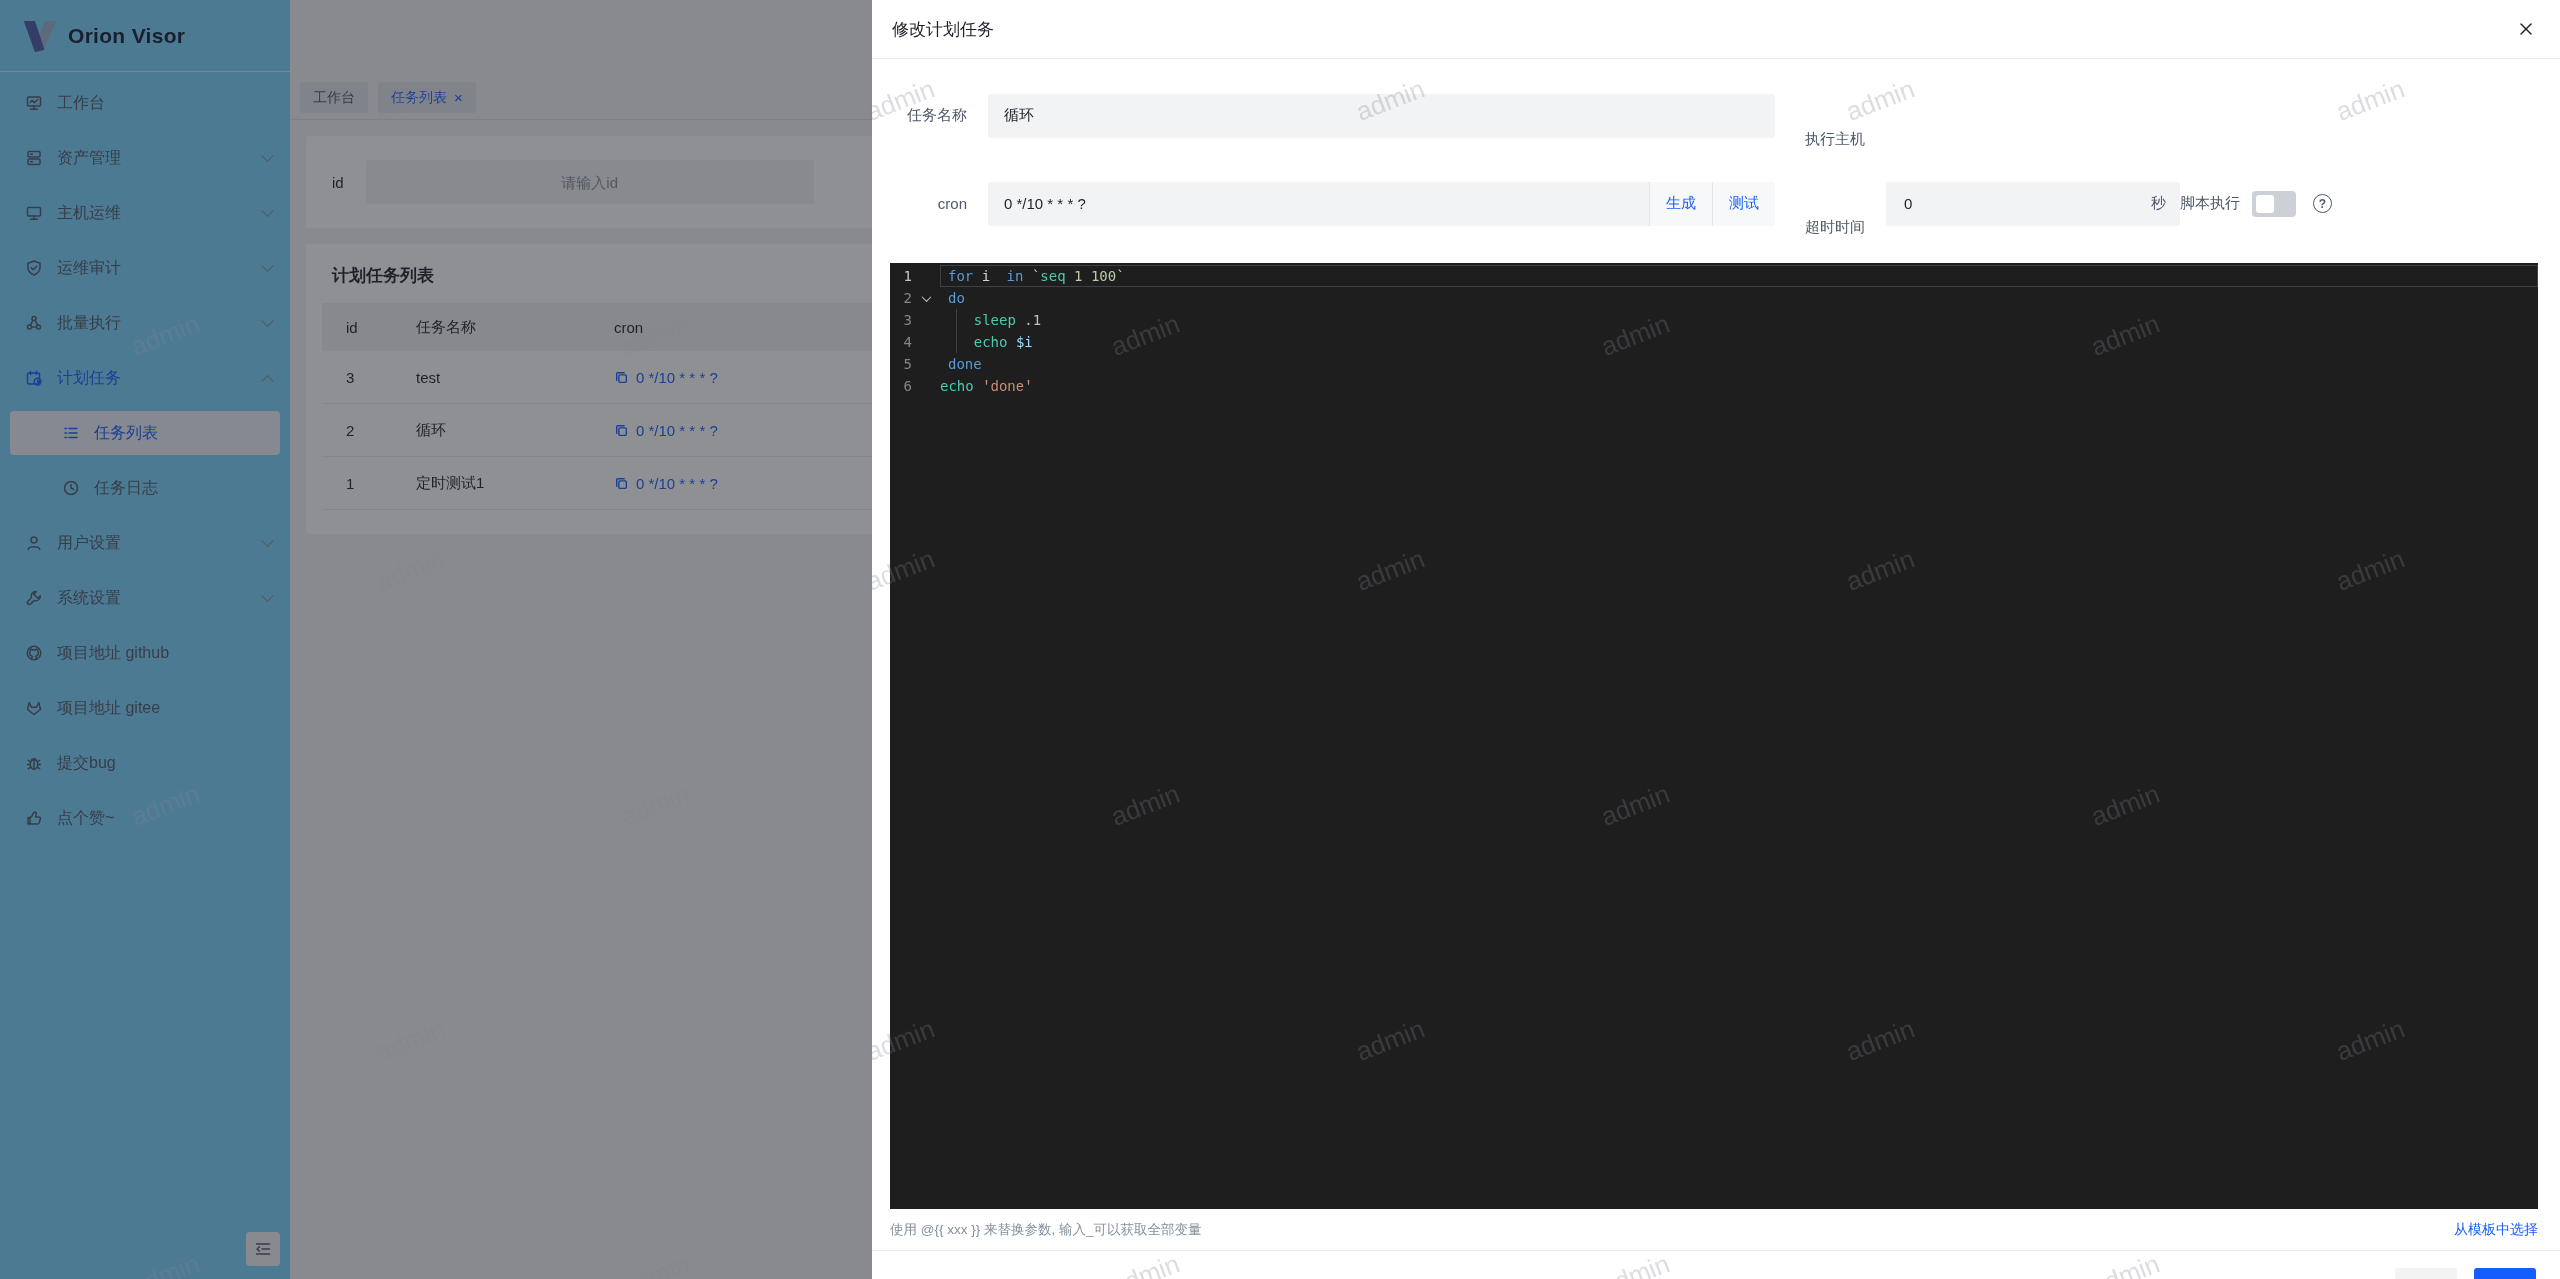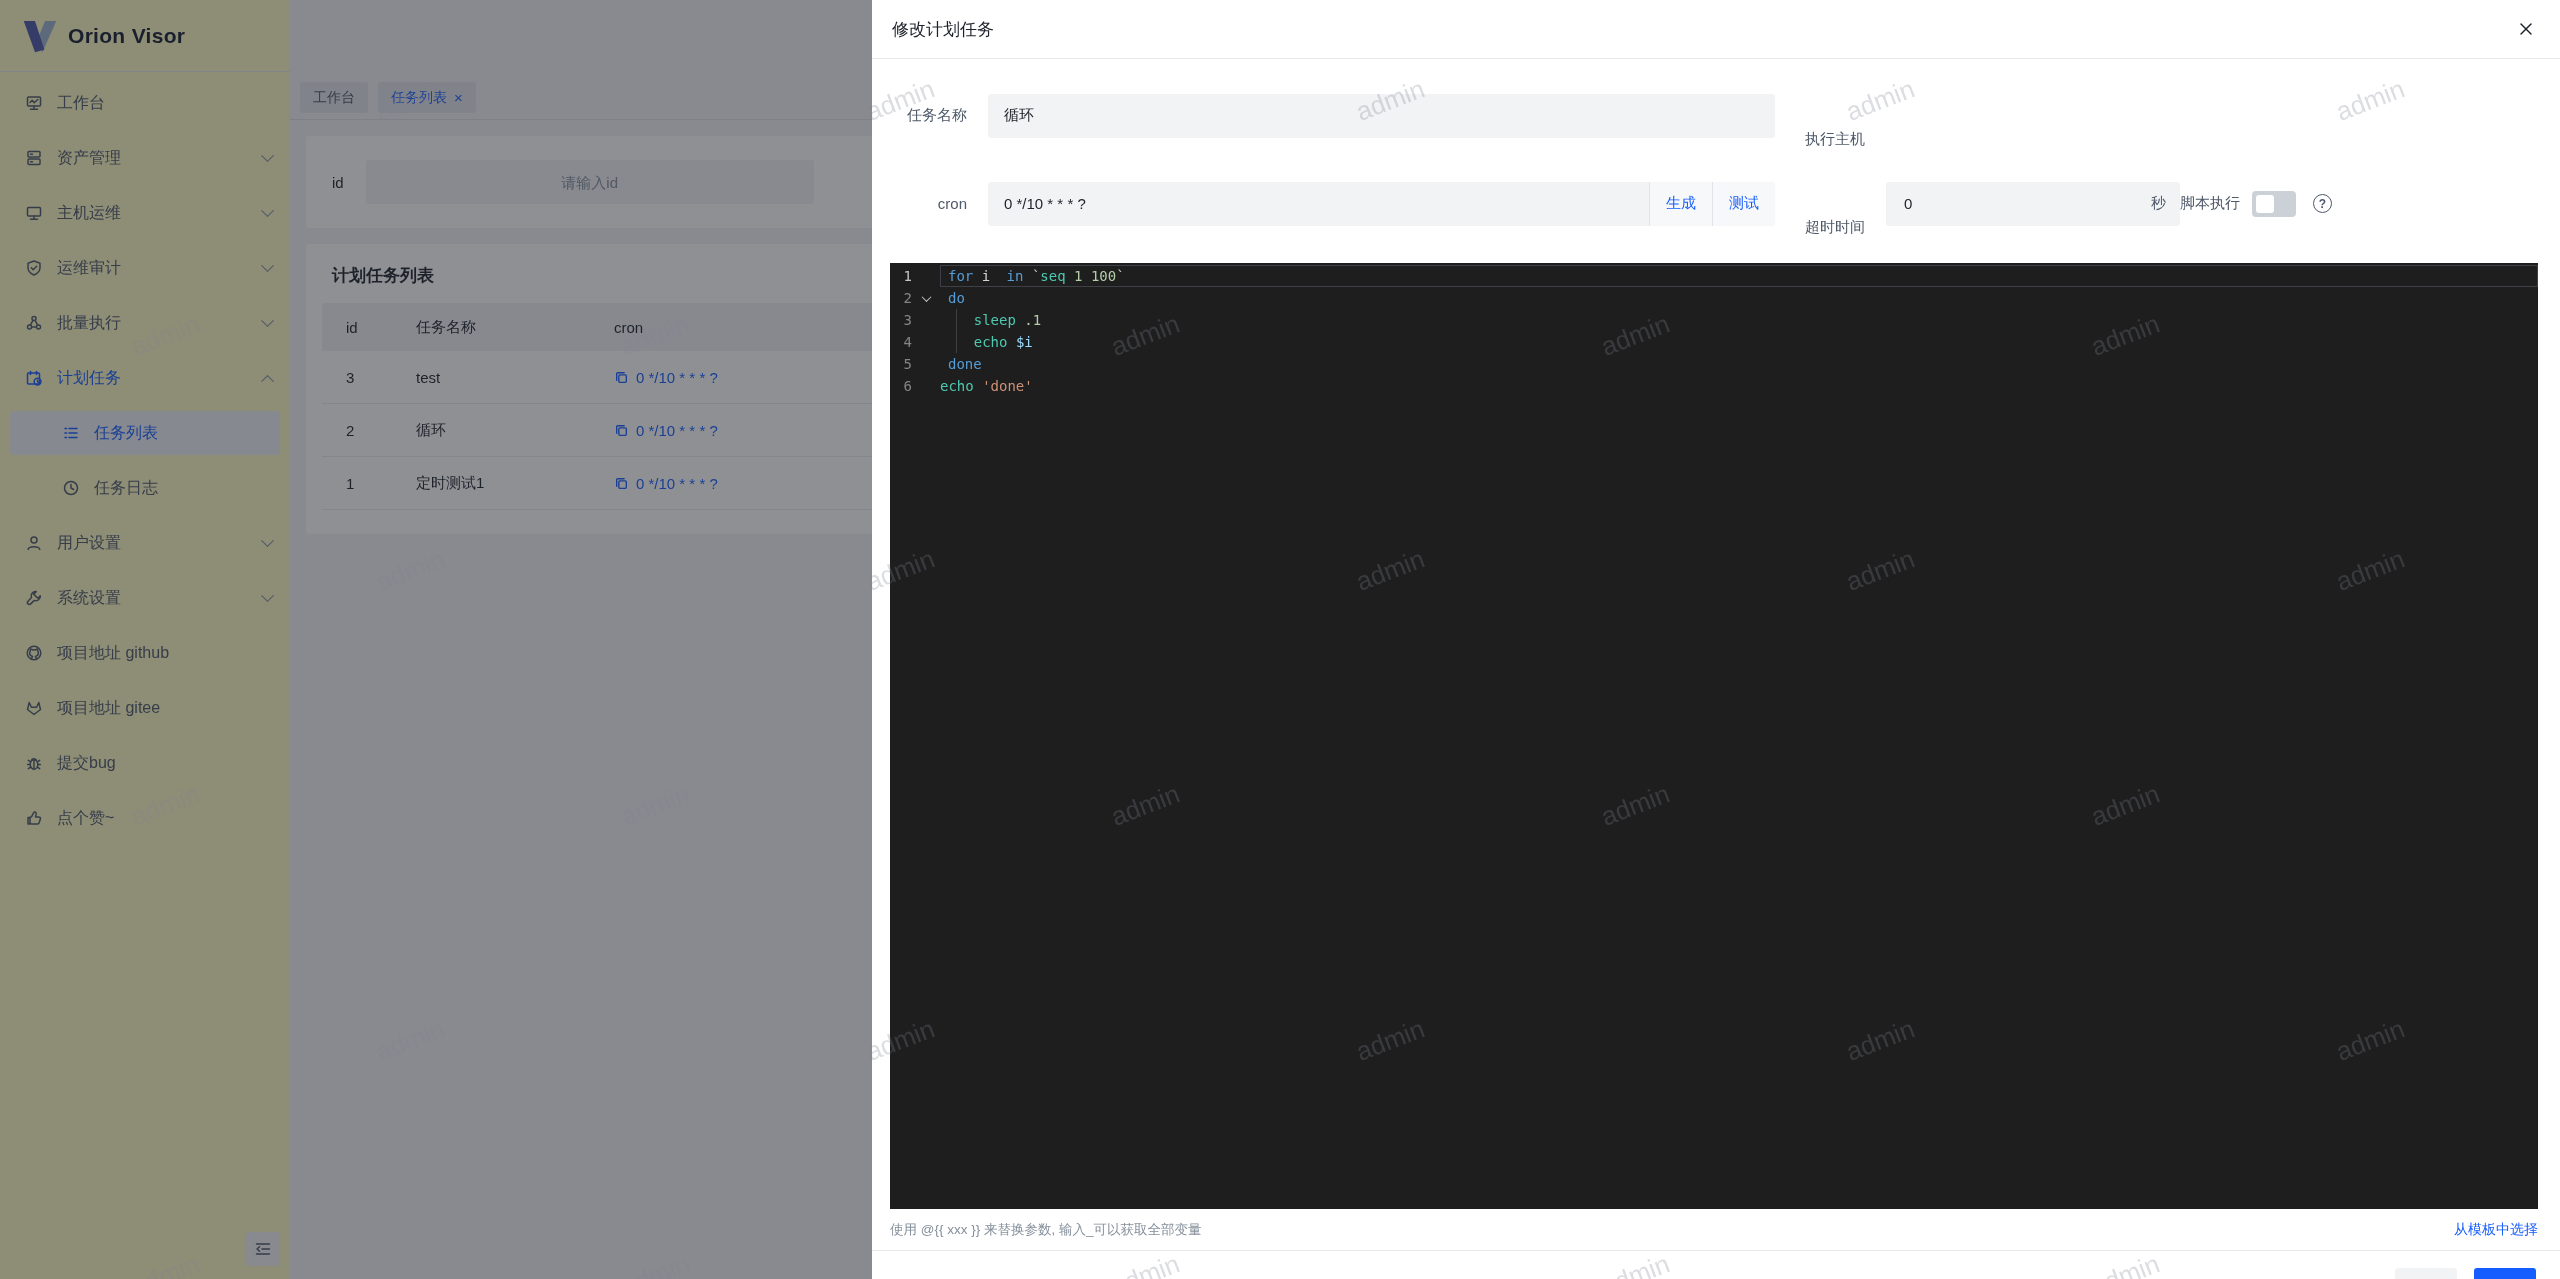--- a/index.html
+++ b/index.html
@@ -4,21 +4,21 @@
 <style>
   :root{
     --accent:#165dff; --edbg:#1e1e1e; --kw:#569cd6; --fn:#4ec9b0;
     --num:#b5cea8; --str:#ce9178; --vr:#9cdcfe;
   }
   *{box-sizing:border-box; margin:0; padding:0;}
   body{font-family:"Liberation Sans","DejaVu Sans",sans-serif; color:#1d2129;}
   .screen{position:relative; width:2560px; height:1279px; overflow:hidden; background:#f2f3f5;}
 
   
-  .sidebar{position:absolute; left:0; top:0; width:290px; height:100%; background:#fef9c3; z-index:1;}
+  .sidebar{position:absolute; left:0; top:0; width:290px; height:100%; background:#7dd3fc; z-index:1;}
   .logo-row{height:72px; display:flex; align-items:center; padding-left:20px; border-bottom:1px solid #e5e6eb;}
   .logo-mark{width:40px; height:40px; margin-right:8px;}
   .logo-text{font-size:21px; font-weight:600; color:#171d33; letter-spacing:.3px;}
   .side-nav{padding-top:9px;}
   .side-item{height:44px; margin-bottom:11px; display:flex; align-items:center; padding:0 18px 0 25px; color:#4e5969; font-size:16px; cursor:pointer; border-radius:4px;}
   .side-item .s-icon{width:18px; height:18px; margin-right:14px; display:inline-flex; flex:none;}
   .side-item .s-icon svg{width:18px; height:18px;}
   .side-item.sub{margin-left:10px; margin-right:10px; padding-left:52px;}
   .side-item.sub .s-icon{margin-right:14px;}
   .side-item.active{color:var(--accent);}
@@ -81,21 +81,21 @@
   .editor{margin-top:26px; height:946px; background:var(--edbg); font-family:"DejaVu Sans Mono","Liberation Mono",monospace; font-size:14px; overflow:hidden; flex:none; padding-top:2px;}
   .code-line{display:flex; height:22px; line-height:22px; color:#d4d4d4;}
   .ln{width:22px; text-align:right; color:#858585; flex:none;}
   .fold{width:28px; flex:none; display:flex; align-items:center; justify-content:center;}
   .fold-chev{width:7px; height:7px; border-right:1.4px solid #c5c5c5; border-bottom:1.4px solid #c5c5c5; transform:rotate(45deg) translate(-1px,-1px);}
   .code{flex:1; white-space:pre; position:relative; padding-right:8px;}
   .code-line.current .ln{color:#c6c6c6;}
   .code-line.current .code{box-shadow:inset 0 0 0 1px #3f3f46;}
   .guide{position:absolute; left:16px; top:0; bottom:0; border-left:1px solid #404040;}
   .tk-kw{color:var(--kw);margin-left:8px;} .tk-fn{color:var(--fn);} .tk-num{color:var(--num);}
-  .tk-str{color:var(--str);} .tk-vr{color:var(--vr);} .tk-fg{color:#d4d4d4;}
+  .tk-str{color:var(--str);font-family:Liberation Mono, monospace;} .tk-vr{color:var(--vr);} .tk-fg{color:#d4d4d4;}
 
   .hint-row{height:41px; display:flex; align-items:center; justify-content:space-between; flex:none;}
   .hint-text{font-size:13.5px; color:#86909c;}
   .tpl-link{font-size:14px;}
   .modal-footer{border-top:1px solid #e8e9ed; height:75px; flex:none; display:flex; align-items:center; justify-content:flex-end; gap:17px; padding-right:24px;}
   .btn{height:40px; padding:0 16px; border:none; border-radius:3px; font-size:15px; font-family:inherit; cursor:pointer;}
   .btn-cancel{background:#f2f3f5; color:#4e5969;}
   .btn-primary{background:var(--accent); color:#fff;}
 
   

